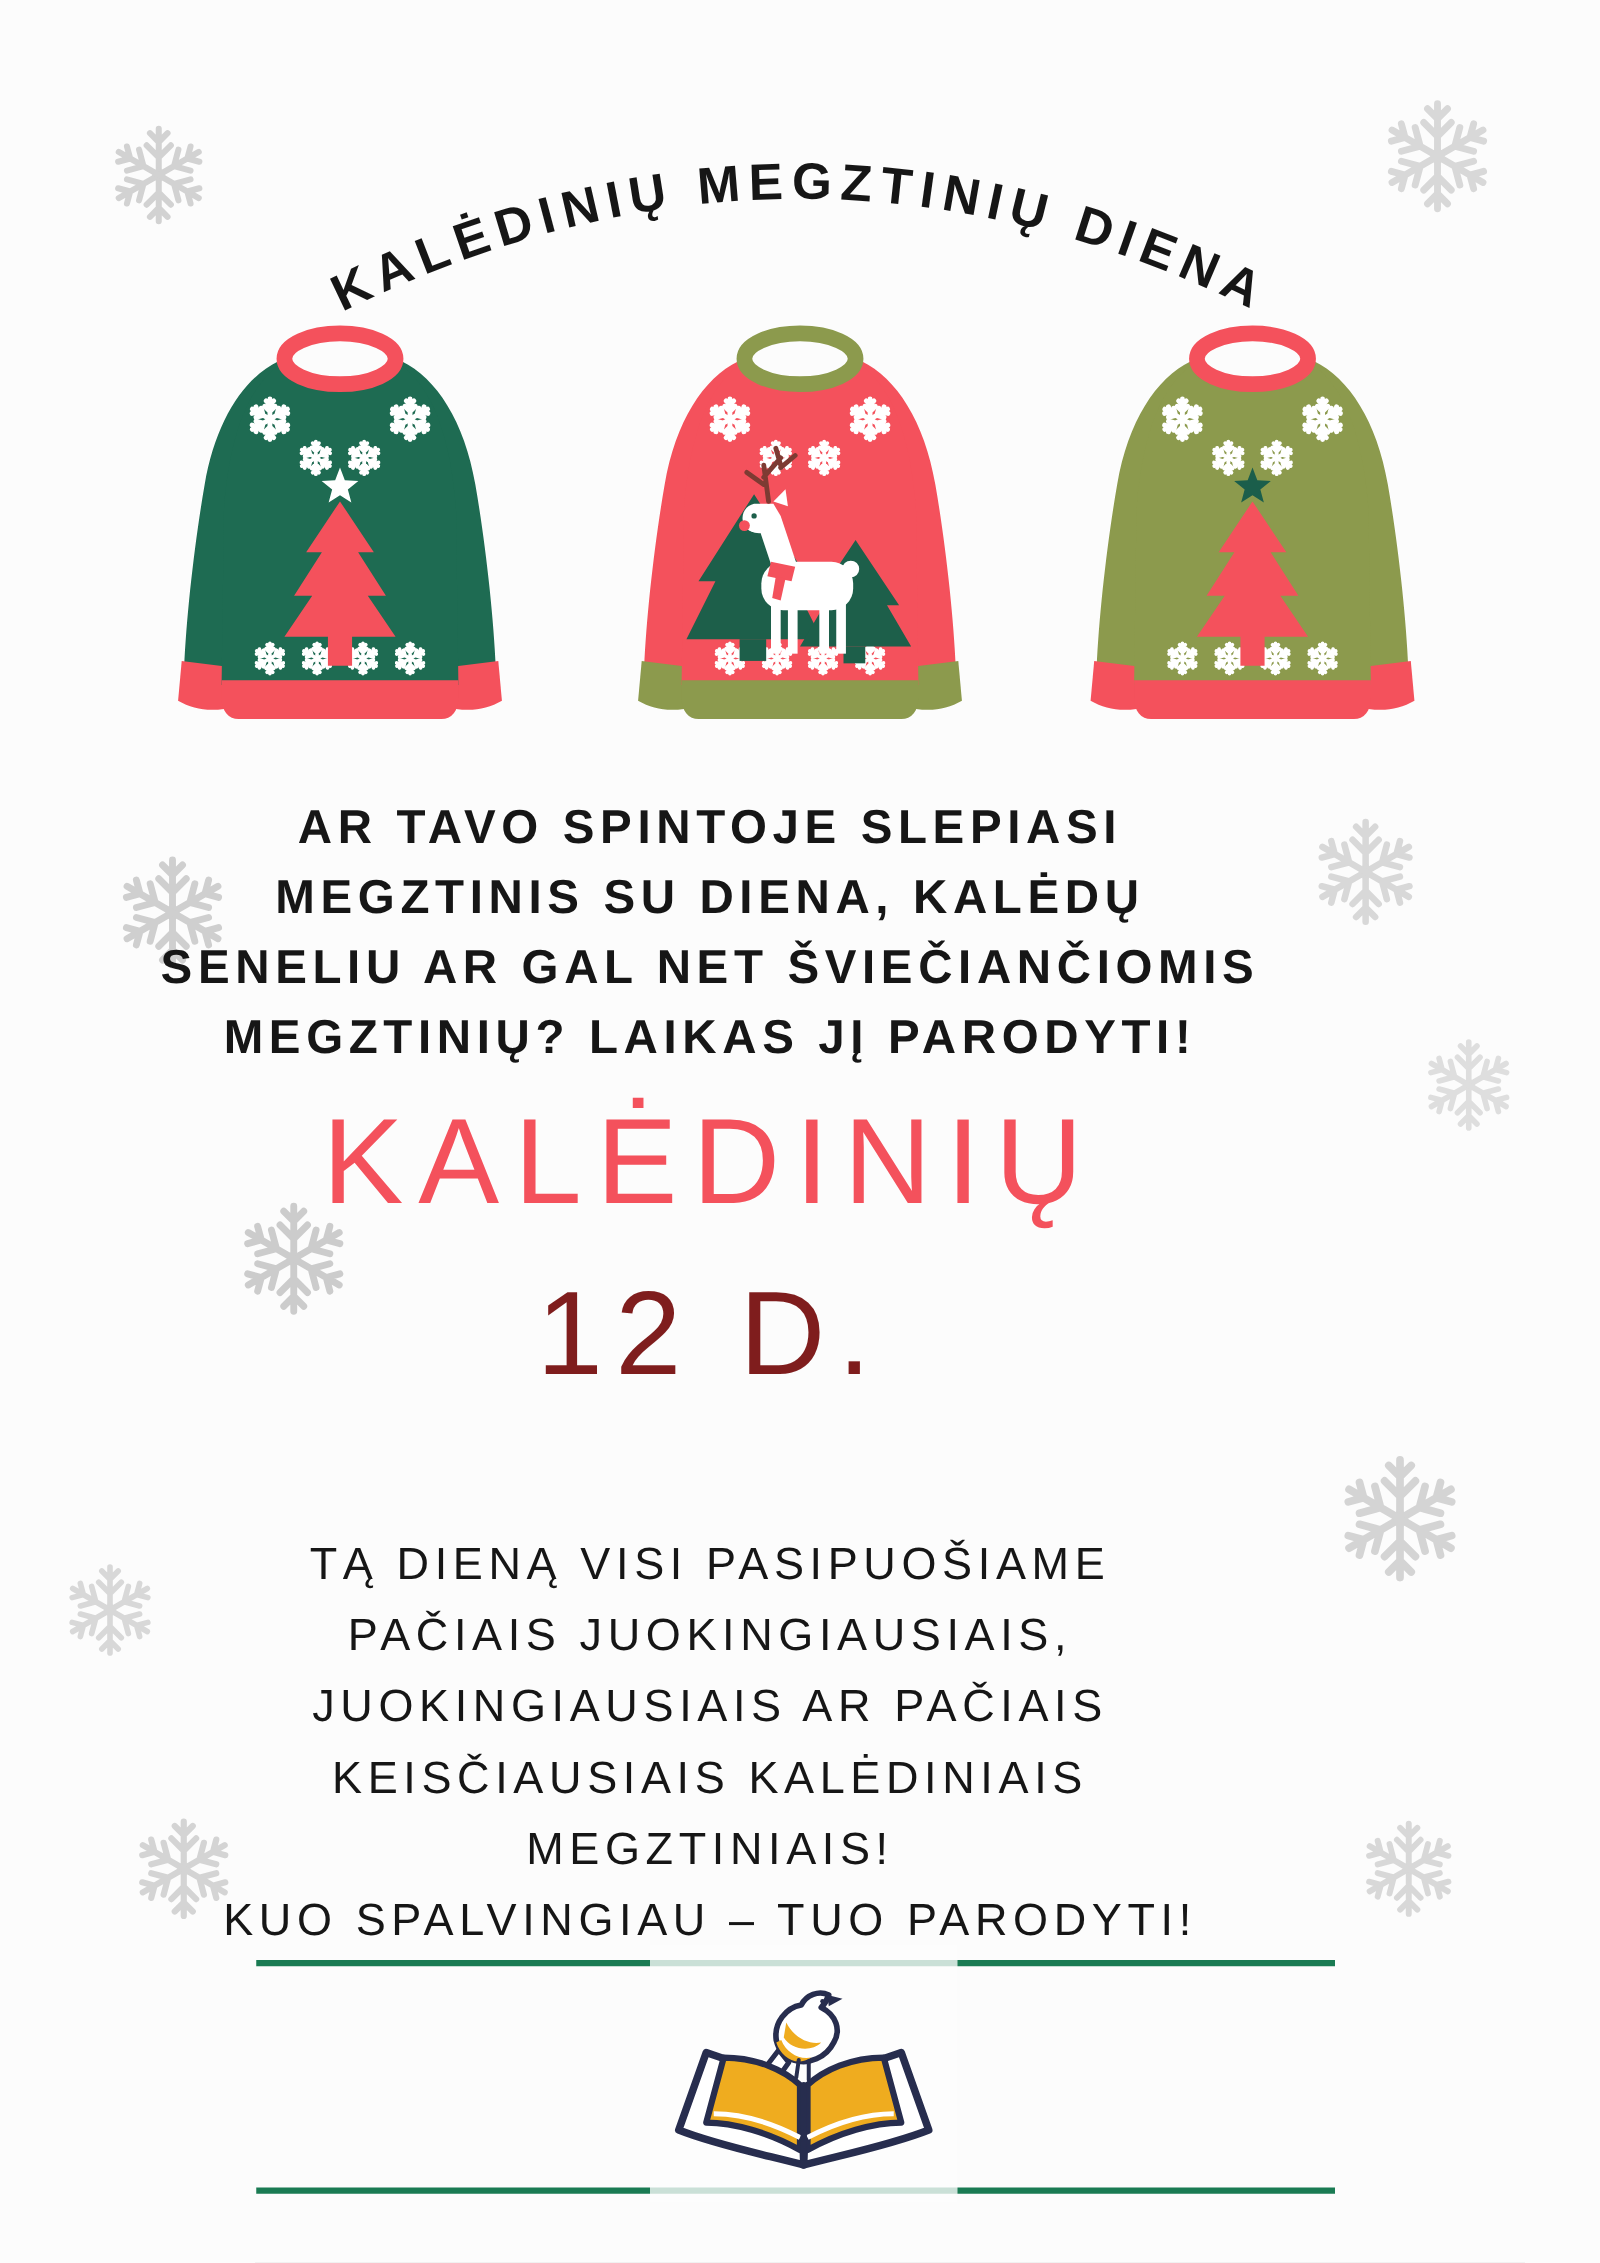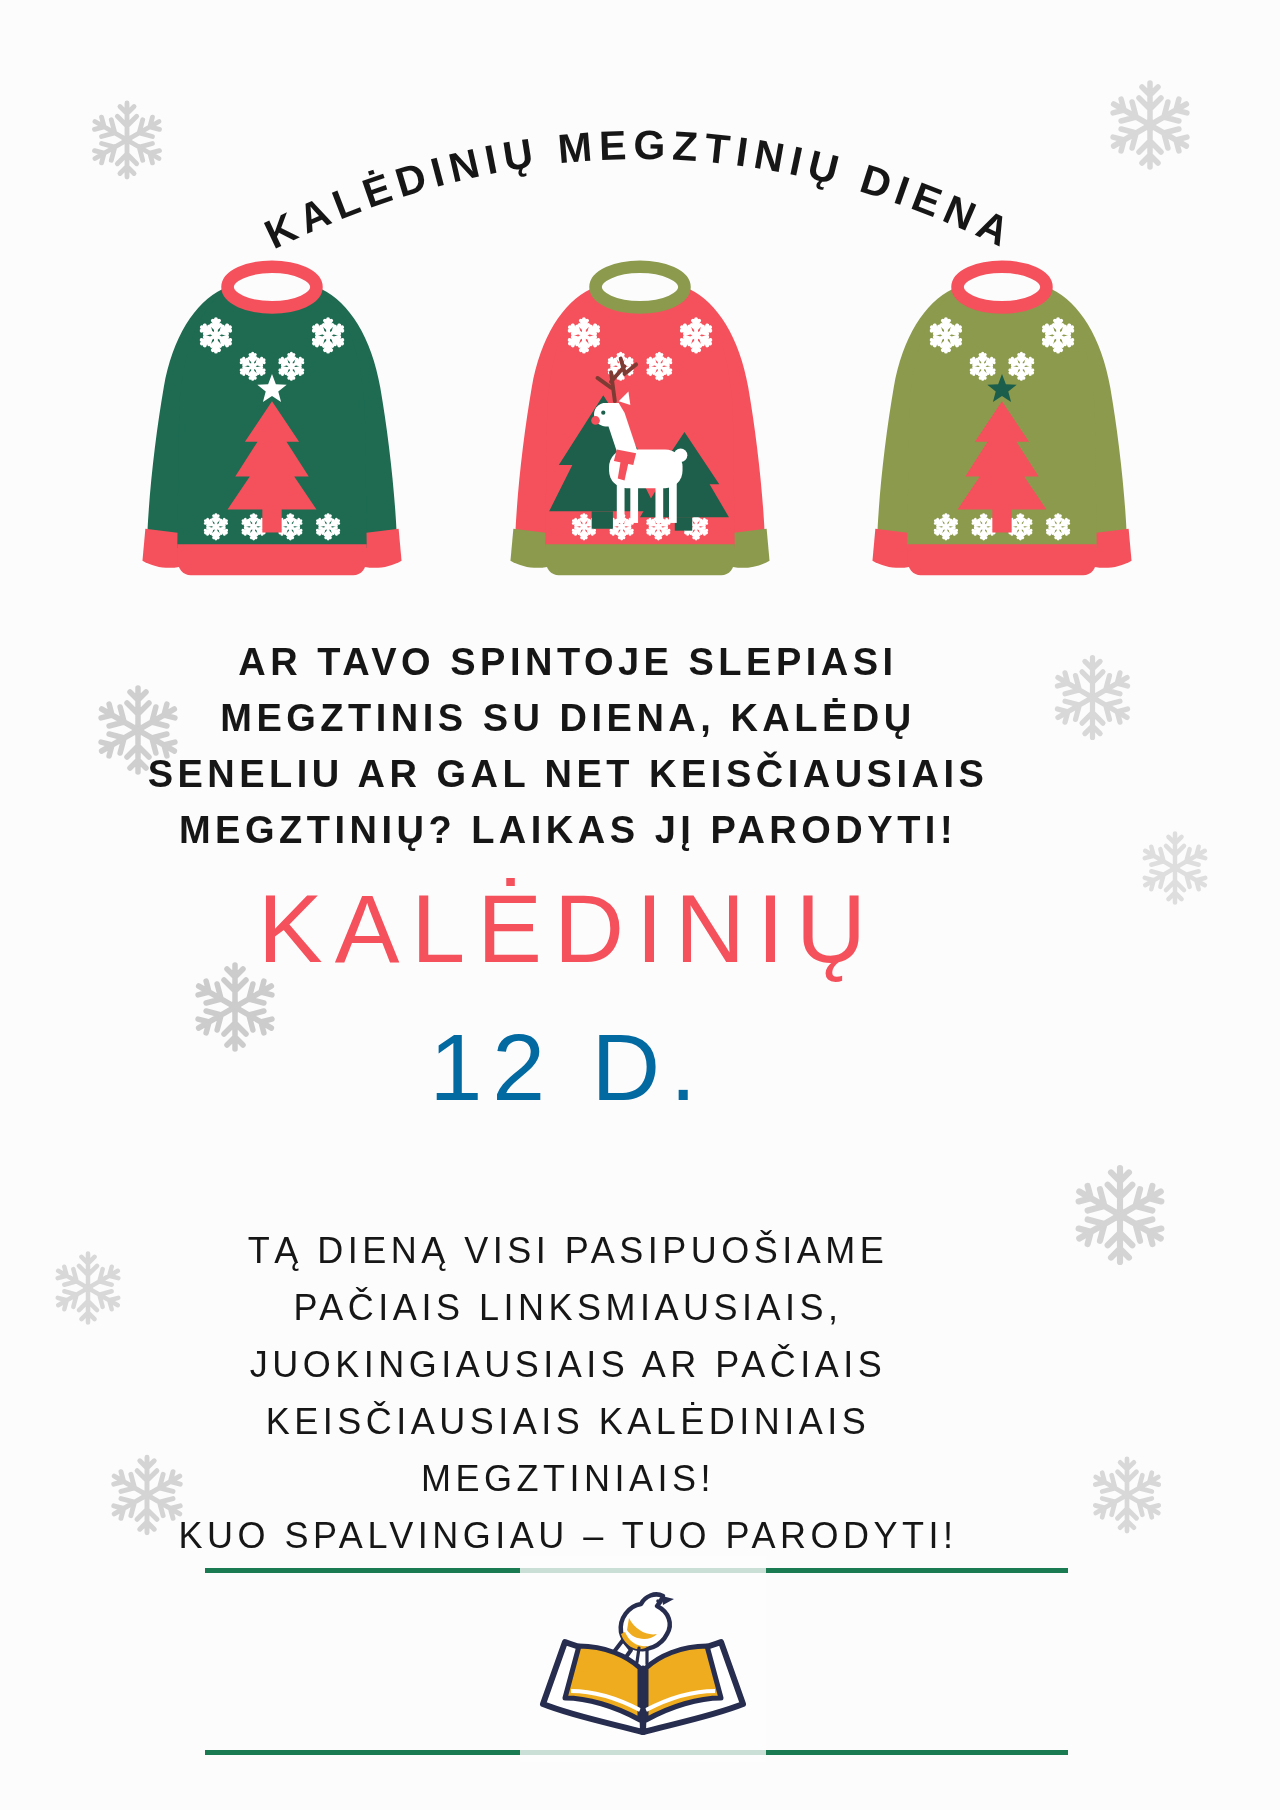--- a/index.html
+++ b/index.html
@@ -149,30 +149,30 @@
   </svg>
 
   <svg class="sweater sw-3" viewBox="0 0 300 350" style="--body: #8c9a4d; --trim: #f4515c; --tree: #f4515c; --star: #1b5e4b;">
     <use href="#sweater-base"></use>
     <use href="#motif-tree"></use>
   </svg>
 
   <div class="textblock intro">
     <div>AR TAVO SPINTOJE SLEPIASI</div>
     <div>MEGZTINIS SU DIENA, KALĖDŲ</div>
-    <div>SENELIU AR GAL NET KEISČIAUSIAIS</div>
+    <div>SENELIU AR GAL NET ŠVIEČIANČIOMIS</div>
     <div>MEGZTINIŲ? LAIKAS JĮ PARODYTI!</div>
   </div>
 
   <div class="textblock date-month" style="color: rgb(244, 81, 92);">KALĖDINIŲ</div>
-  <div class="textblock date-day" style="color: #0369a1;">12 D.</div>
+  <div class="textblock date-day" style="color: #7f1d1d;">12 D.</div>
 
   <div class="textblock bodytxt">
     <div>TĄ DIENĄ VISI PASIPUOŠIAME</div>
-    <div>PAČIAIS LINKSMIAUSIAIS,</div>
+    <div>PAČIAIS JUOKINGIAUSIAIS,</div>
     <div>JUOKINGIAUSIAIS AR PAČIAIS</div>
     <div>KEISČIAUSIAIS KALĖDINIAIS</div>
     <div>MEGZTINIAIS!</div>
     <div>KUO SPALVINGIAU – TUO PARODYTI!</div>
   </div>
 
   <div class="divider divider-top" style="background-color: rgb(26, 123, 83);"></div>
   <div class="divider divider-bottom" style="background-color: rgb(26, 123, 83);"></div>
   <div class="logo-backdrop"></div>
 

